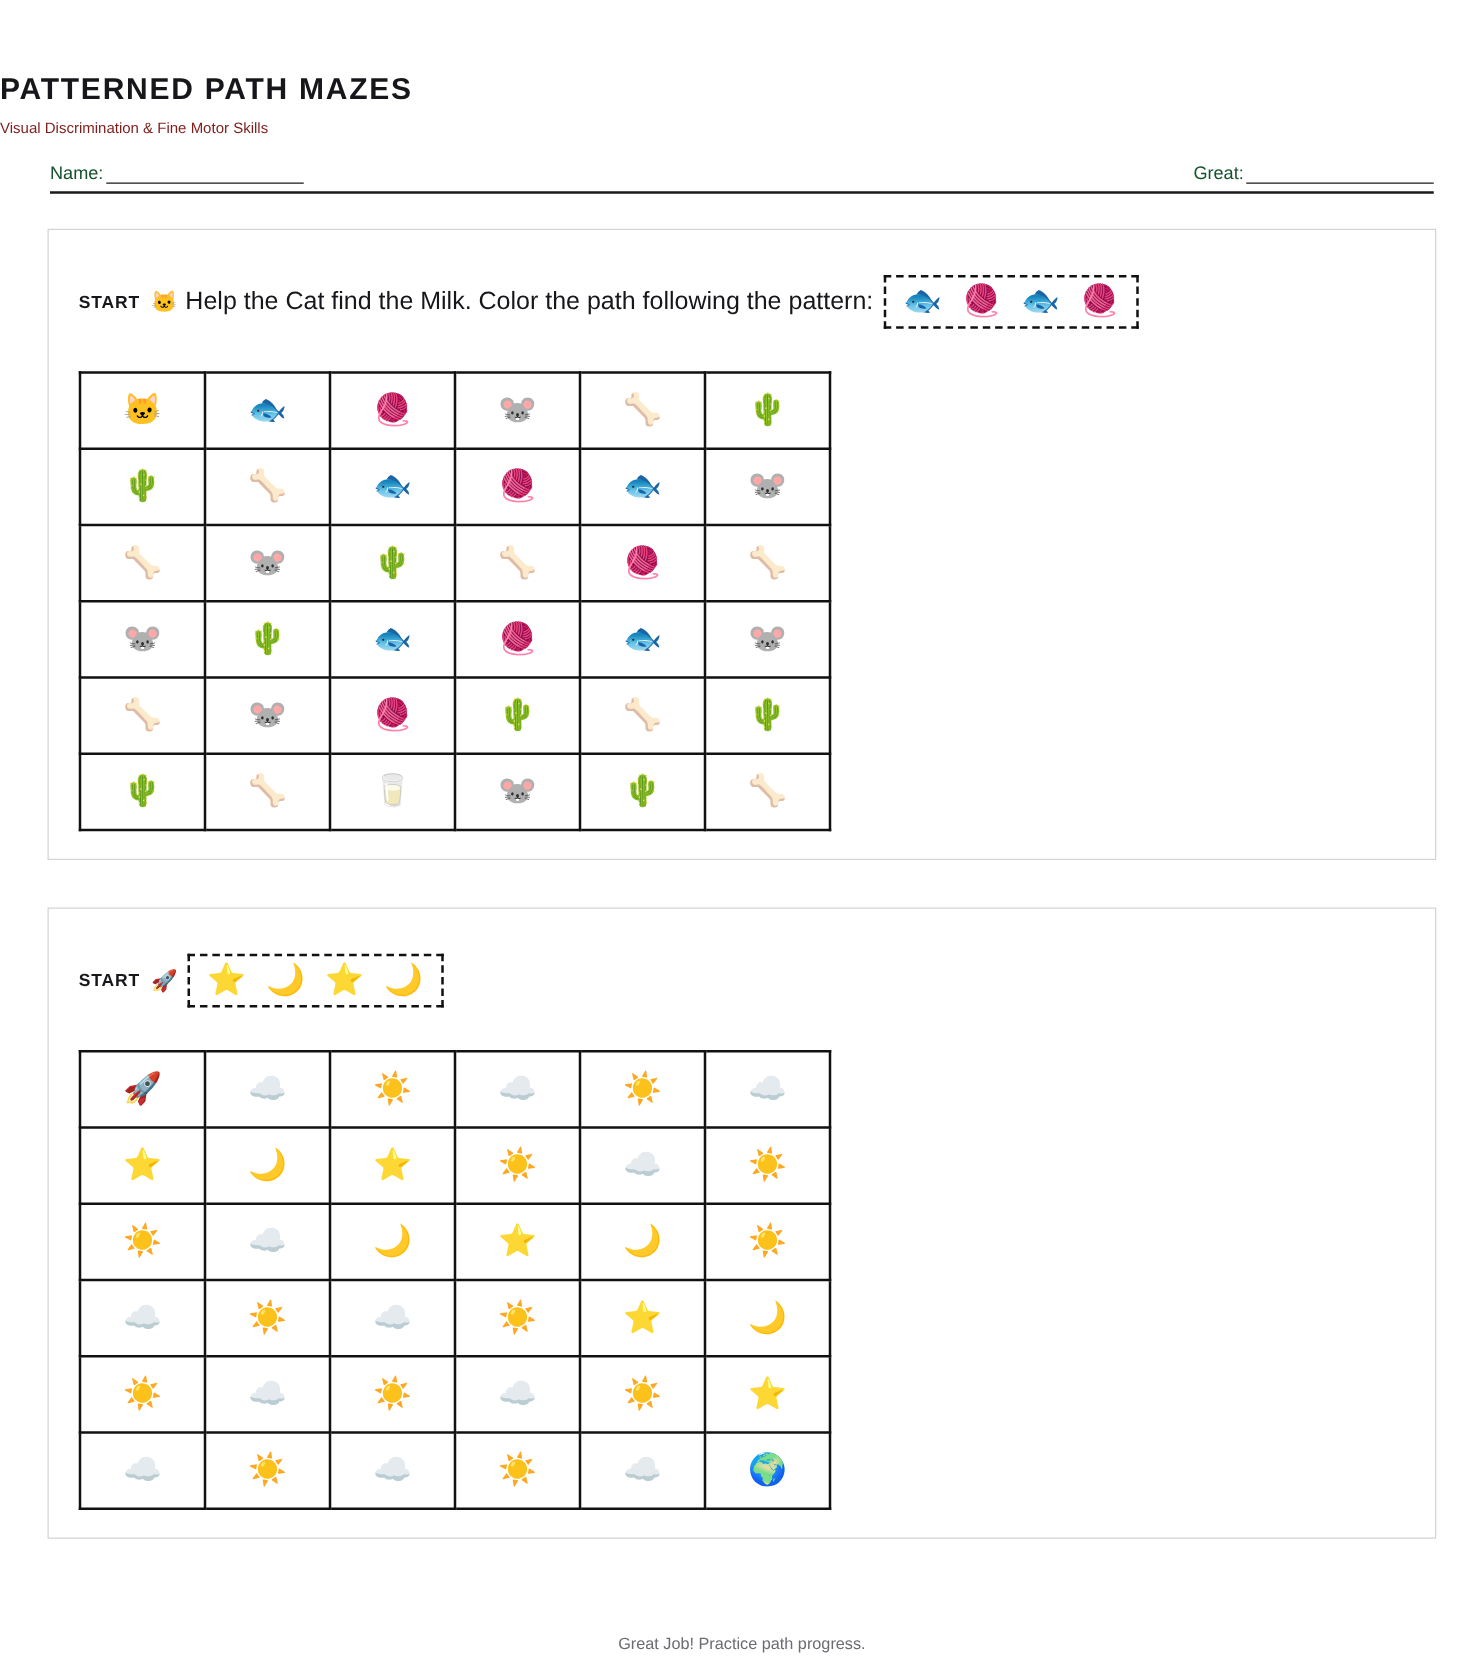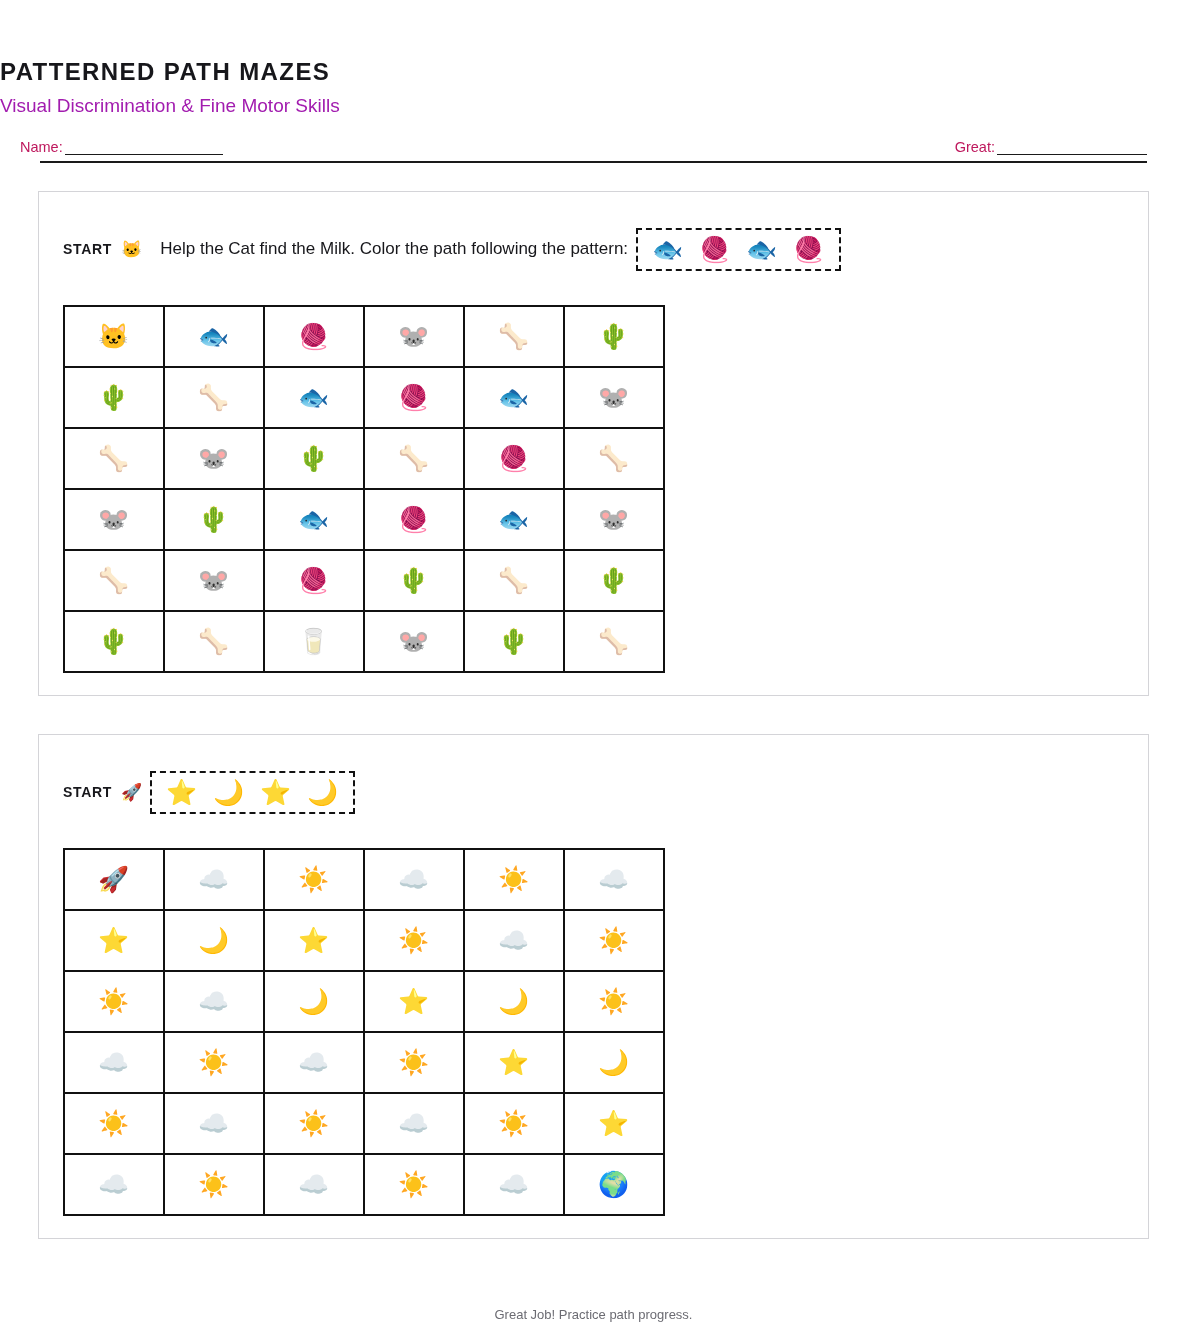--- a/index.html
+++ b/index.html
@@ -31,34 +31,34 @@
   }
   .worksheet-title {
     font-size: 24px;
     font-weight: bold;
     letter-spacing: 1.4px;
     color: #17171b;
     margin: 0;
     line-height: 1.15;
   }
   .worksheet-subtitle {
-    font-size: 19px;
-    color: #a21caf;
+    font-size: 12px;
+    color: #7f1d1d;
     margin: 9px 0 0 0;
     font-weight: normal;
   }
 
   
   .idrow {
-    margin: 22px 40px 0 20px;
+    margin: 22px 40px 0 40px;
     display: flex;
     justify-content: space-between;
     align-items: flex-end;
     font-size: 14.5px;
-    color: #be185d;
+    color: #14532d;
   }
   .idfield {
     display: flex;
     align-items: flex-end;
     gap: 2px;
   }
   .idfield .lbl { white-space: nowrap; }
   .idrule {
     display: inline-block;
     border-bottom: 1.4px solid #1a1a1a;
@@ -99,23 +99,23 @@
     letter-spacing: 0.7px;
     color: #17171b;
     white-space: nowrap;
   }
   .start-emoji {
     font-size: 17px;
     margin-left: 9px;
     line-height: 1;
   }
   .prompt-text {
-    font-size: 17px;
+    font-size: 20px;
     color: #17171b;
-    margin-left: 18px;
+    margin-left: 6px;
     white-space: nowrap;
   }
   .pattern-box {
     border: 2.5px dashed #111111;
     padding: 7px 14px;
     margin-left: 8px;
     display: flex;
     align-items: center;
     gap: 16px;
     background: #ffffff;

